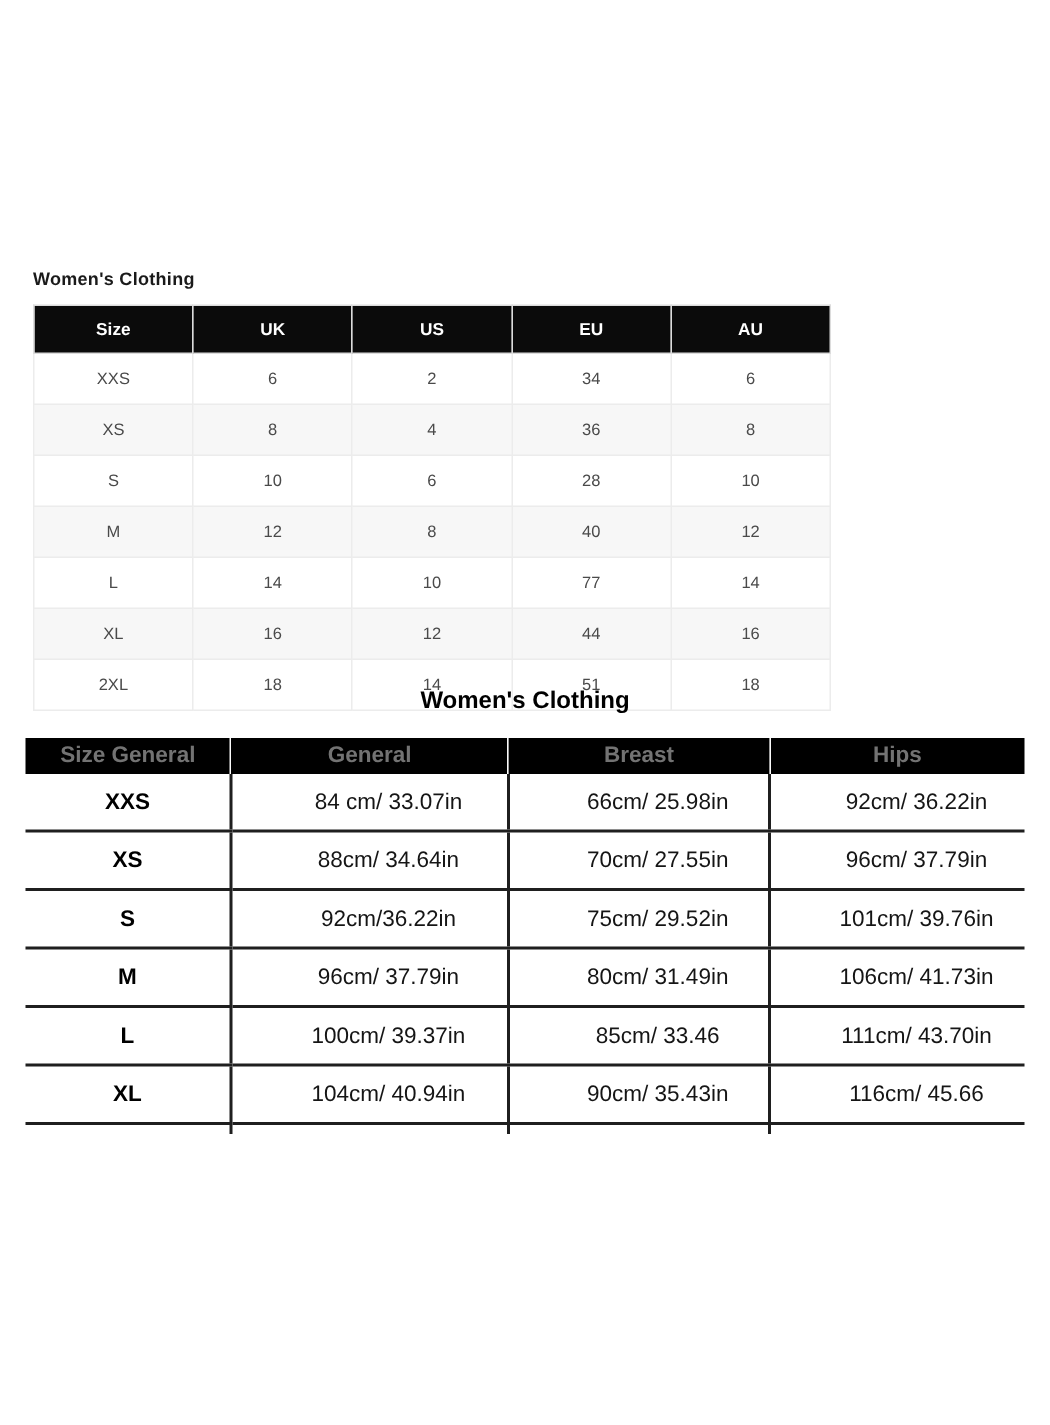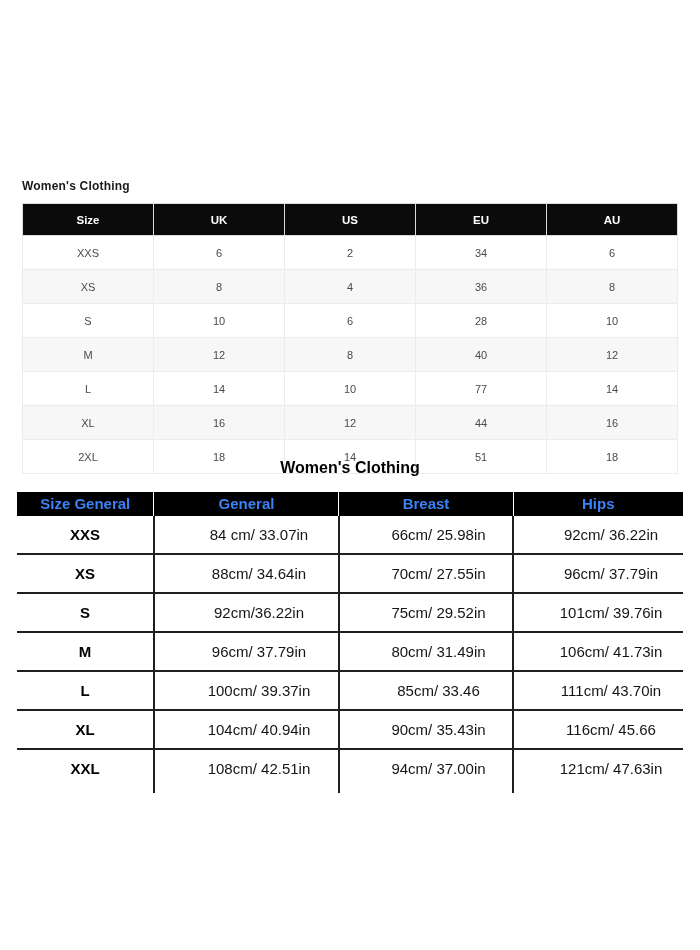--- a/index.html
+++ b/index.html
@@ -12,21 +12,21 @@
   }
 
   
   .t1-title {
     position: absolute; left: 22px; top: 179px;
     font-size: 12px; font-weight: 600; color: #1a1a1a;
     letter-spacing: 0.2px;
   }
   table.t1 {
     position: absolute; left: 22px; top: 203px;
-    width: 656px; border-collapse: collapse; table-layout: fixed;
+    width: 532px; border-collapse: collapse; table-layout: fixed;
   }
   .t1 th {
     background: #0b0b0b; color: #ffffff;
     font-size: 11.5px; font-weight: 600;
     height: 29px; text-align: center;
     border: 1px solid #dcdcdc;
   }
   .t1 td {
     height: 31px; text-align: center;
     font-size: 11px; color: #4a4a4a;
@@ -39,21 +39,21 @@
   .t2-title {
     position: absolute; left: 0; top: 459px; width: 700px;
     text-align: center;
     font-size: 16px; font-weight: 700; color: #000000;
   }
   table.t2 {
     position: absolute; left: 17px; top: 492px;
     width: 666px; border-collapse: collapse; table-layout: fixed;
   }
   .t2 th {
-    background: #000000; color: #3b82f6;
+    background: #000000; color: #737373;
     font-size: 15px; font-weight: 700;
     height: 22px; padding: 0 0 2px 0; text-align: center;
   }
   .t2 th + th { border-left: 1px solid #fafafa; }
   .t2 td {
     height: 35px; text-align: center;
     font-size: 15px; color: #151515;
     border-bottom: 2px solid #1f1f1f;
   }
   .t2 td:not(:first-child) { border-left: 2px solid #1f1f1f; padding-left: 26px; }
@@ -185,26 +185,20 @@
           <td>100cm/ 39.37in</td>
           <td>85cm/ 33.46</td>
           <td>111cm/ 43.70in</td>
         </tr>
         <tr>
           <td class="size-label">XL</td>
           <td>104cm/ 40.94in</td>
           <td>90cm/ 35.43in</td>
           <td>116cm/ 45.66</td>
         </tr>
-        <tr class="last-data">
-          <td class="size-label">XXL</td>
-          <td>108cm/ 42.51in</td>
-          <td>94cm/ 37.00in</td>
-          <td>121cm/ 47.63in</td>
-        </tr>
         <tr class="spacer">
           <td></td>
           <td></td>
           <td></td>
           <td></td>
         </tr>
       </tbody>
   </table>
 
 </div>

